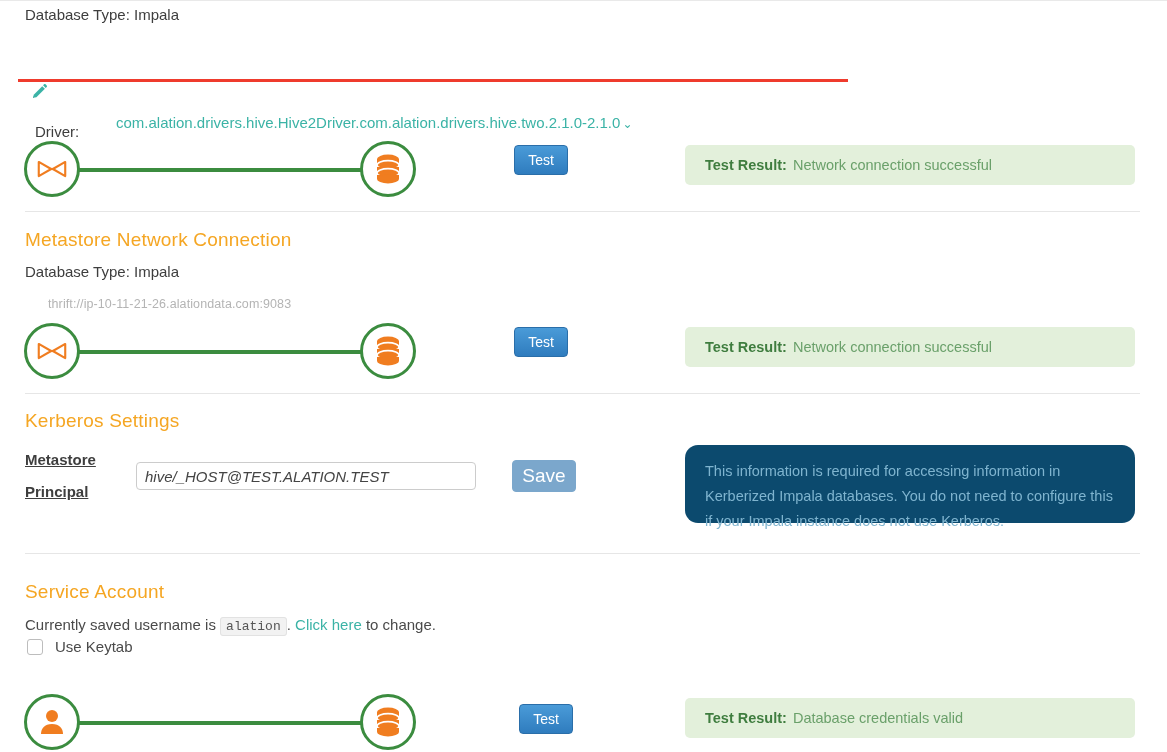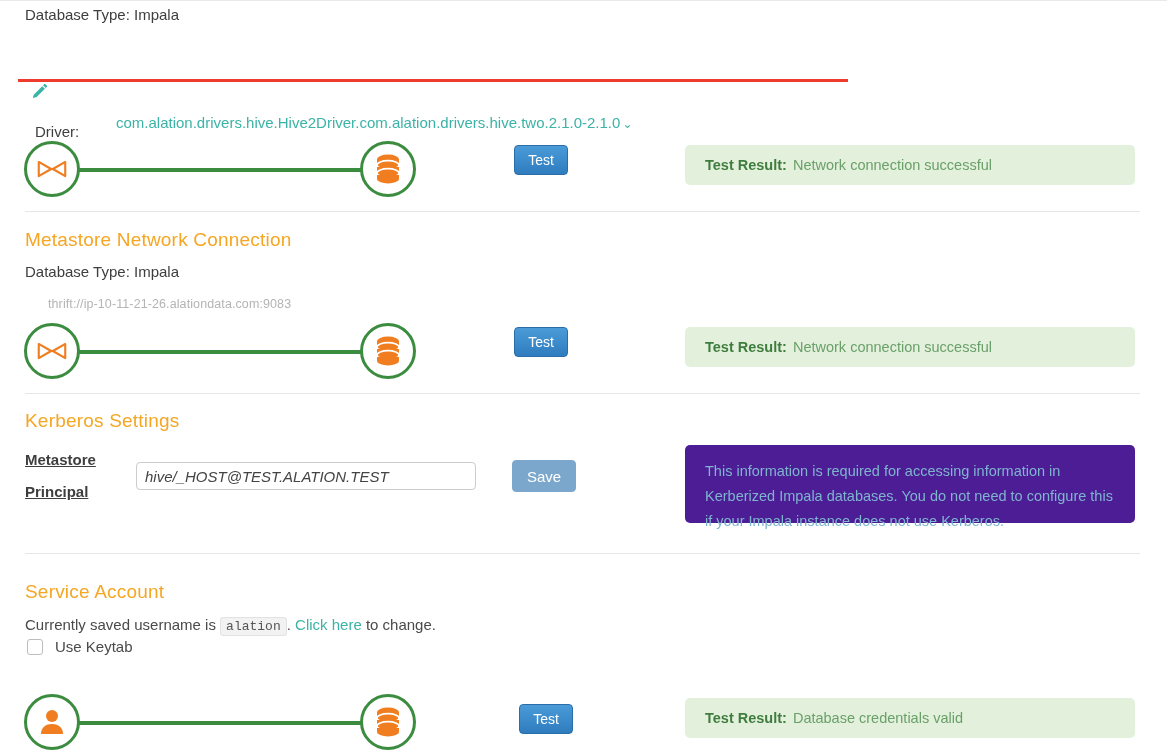--- a/index.html
+++ b/index.html
@@ -50,29 +50,29 @@
     position:absolute;width:54px;height:30px;border-radius:4px;
     background:linear-gradient(to bottom,#4a9bd8,#2f7cbe);
     border:1px solid #2a6ea9;
     color:#fff;font-size:14px;font-family:"Liberation Sans",sans-serif;
     display:flex;align-items:center;justify-content:center;
     cursor:pointer;box-sizing:border-box;
   }
   .btn-save{
     position:absolute;width:64px;height:32px;border-radius:4px;
     background:#7ba7cc;border:1px solid #7ba7cc;
-    color:#fff;font-size:15px;font-family:"Liberation Sans",sans-serif;
+    color:#fff;font-size:19px;font-family:"Liberation Sans",sans-serif;
     display:flex;align-items:center;justify-content:center;
     cursor:pointer;box-sizing:border-box;
   }
 
   
   .box{position:absolute;border-radius:5px;box-sizing:border-box;}
   .box-success{background:#e3f0db;}
-  .box-info{background:#4c1d95;}
+  .box-info{background:#0c4a6e;border-radius:13px;}
   .res-inner{
     position:absolute;left:20px;top:0;right:14px;height:100%;
     display:flex;align-items:center;font-size:14.5px;
   }
   .res-label{color:#3f7d3f;font-weight:bold;margin-right:6px;}
   .res-text{color:#6aa06a;}
   .info-inner{
     position:absolute;left:20px;top:14px;right:18px;
     color:#7fb4cf;font-size:14.5px;line-height:25px;
   }

